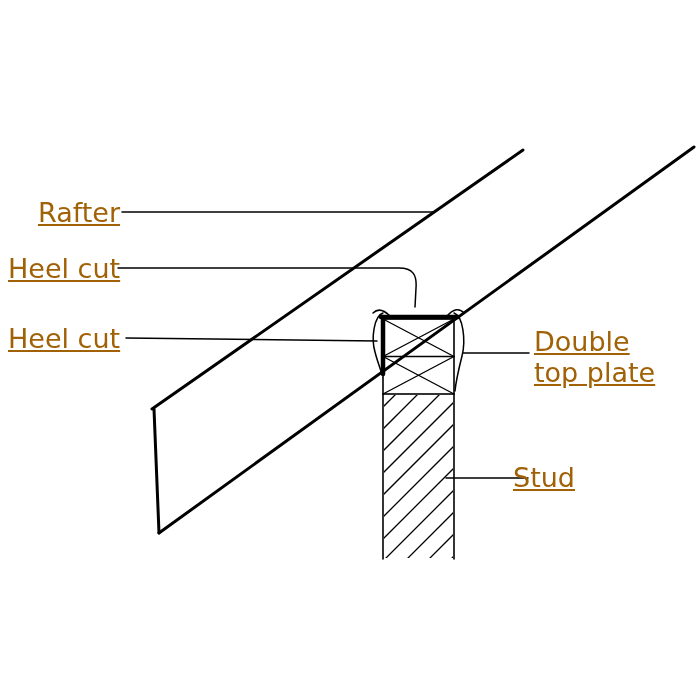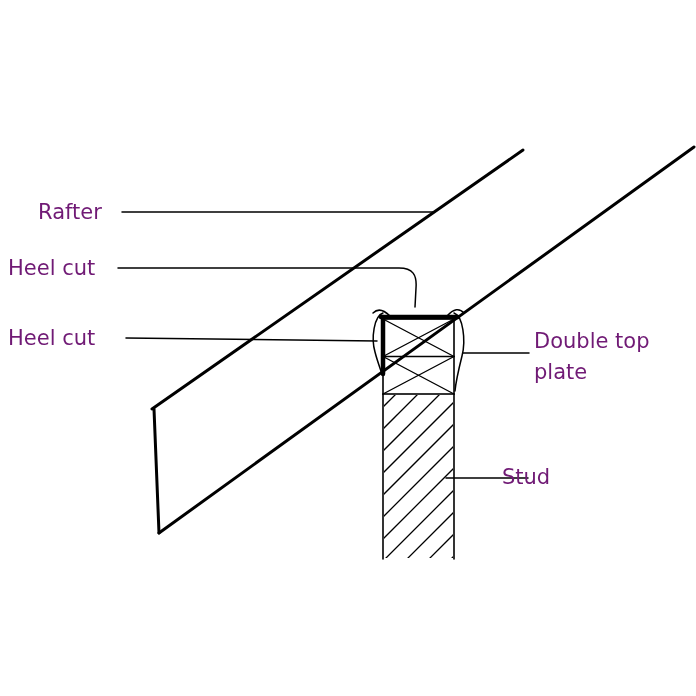--- a/index.html
+++ b/index.html
@@ -15,24 +15,25 @@
     background: #ffffff;
     overflow: hidden;
   }
   .canvas svg {
     position: absolute;
     left: 0;
     top: 0;
   }
   .diagram-label {
     position: absolute;
-    color: #701a75;
-    font-size: 21px;
+    color: #a16207;
+    font-size: 27px;
     line-height: 31px;
     white-space: nowrap;
+    text-decoration: underline;
   }
   .diagram-label.wrap {
     white-space: normal;
   }
 </style>
 </head>
 <body>
 
 <div class="canvas">
 
@@ -96,15 +97,15 @@
   </svg>
 
   <div class="diagram-label" style="left:38px; top:197px;">Rafter</div>
 
   <div class="diagram-label" style="left:8px; top:253px;">Heel cut</div>
 
   <div class="diagram-label" style="left:8px; top:323px;">Heel cut</div>
 
   <div class="diagram-label wrap" style="left:534px; top:326px; width:140px;">Double top plate</div>
 
-  <div class="diagram-label" style="left:502px; top:462px;">Stud</div>
+  <div class="diagram-label" style="left:513px; top:462px;">Stud</div>
 
 </div>
 
 </body></html>

